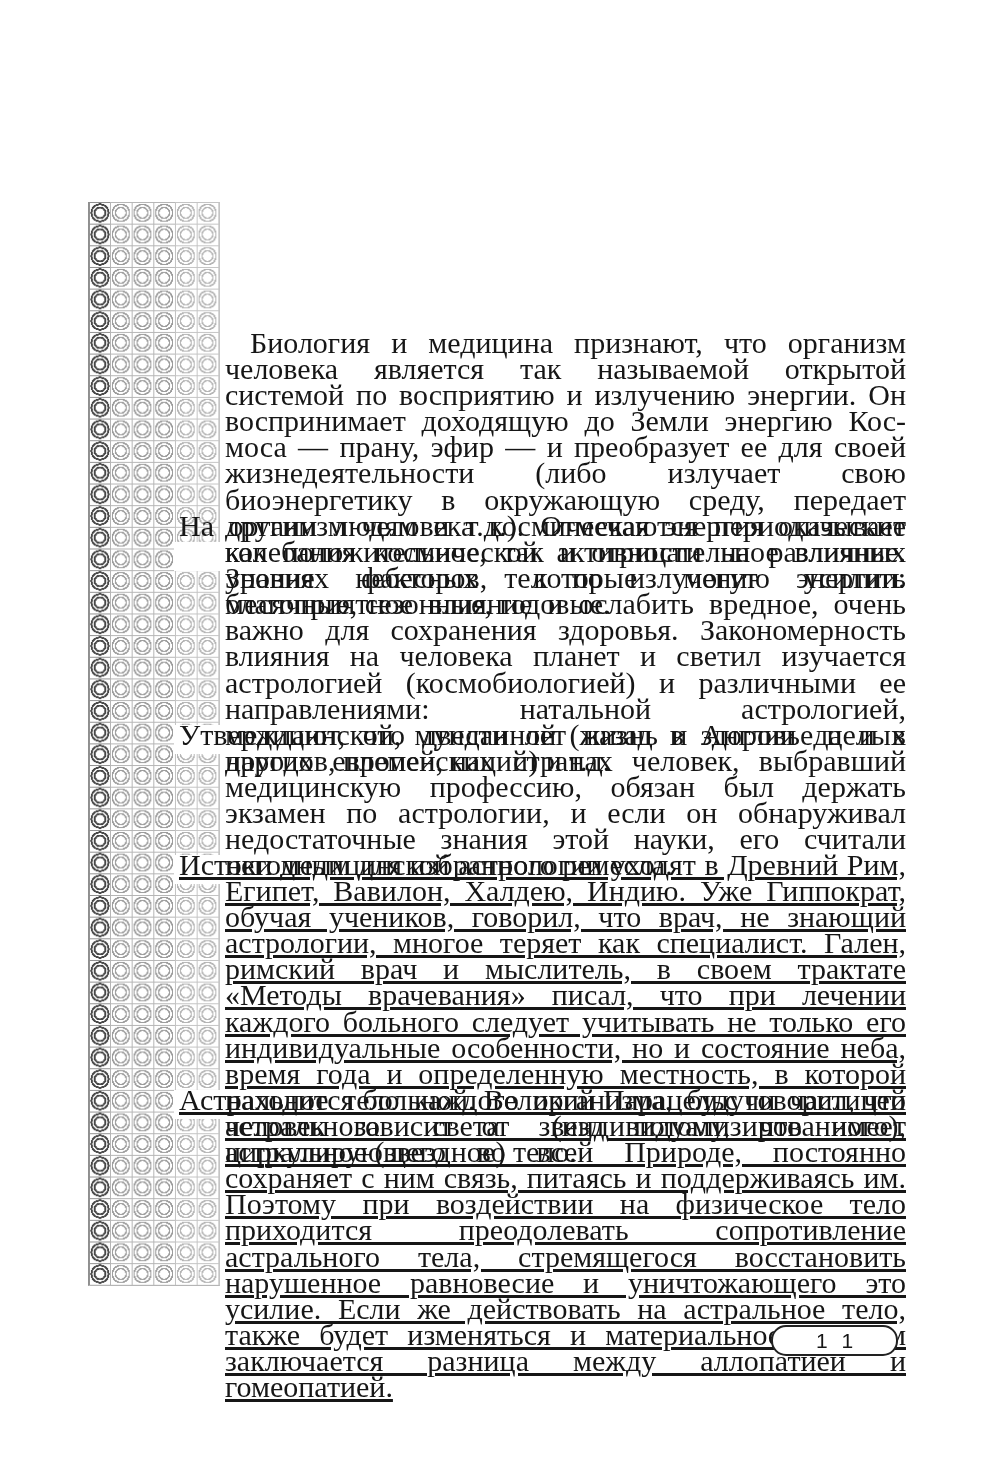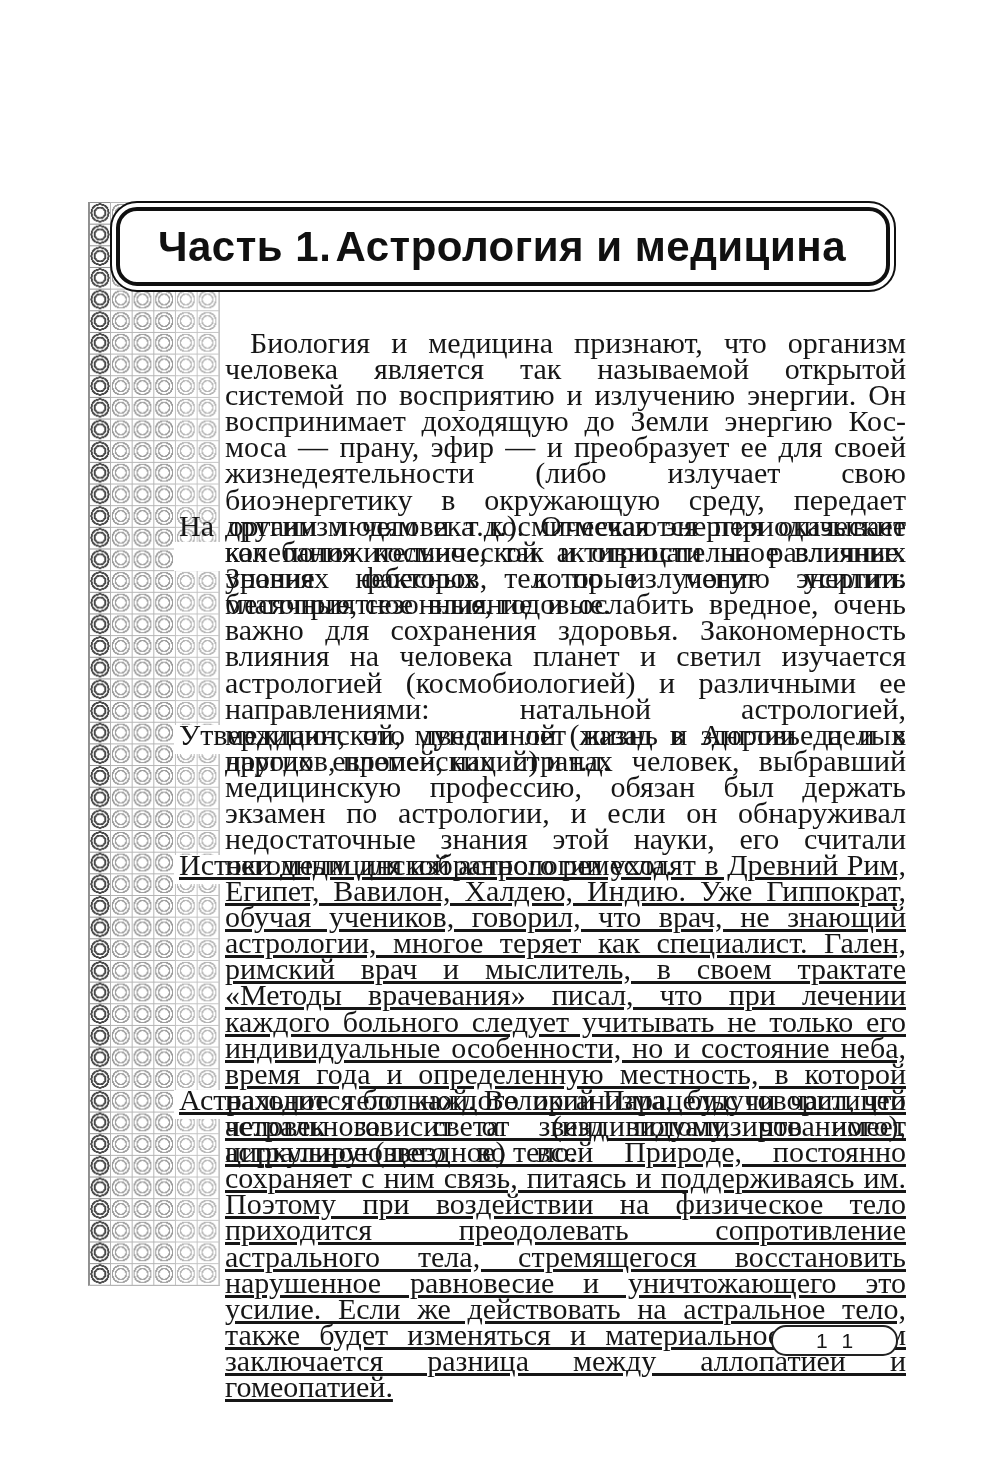--- a/index.html
+++ b/index.html
@@ -146,26 +146,20 @@
 <div class="page">
 
   <div class="orn orn-dark"></div>
   <div class="orn orn-mid"></div>
   <div class="orn orn-light"></div>
   <div class="mask mask-1"></div>
   <div class="mask mask-2"></div>
   <div class="mask mask-3"></div>
   <div class="mask mask-4"></div>
 
-  <div class="title-box">
-    <div class="title-box-inner">
-      <span>Часть 1.</span>
-      <span>Астрология и медицина</span>
-    </div>
-  </div>
 
   <p class="para p-1">Биология и медицина признают, что организм человека являет­ся так называемой открытой системой по восприятию и излучению энергии. Он воспринимает доходящую до Земли энергию Кос­моса — прану, эфир — и преобразует ее для своей жизнедеятель­ности (либо излучает свою биоэнергетику в окружающую среду, передает другим людям и т.д.). Отмечаются периодические колеба­ния космической активности на различных уровнях небесных тел по излучению энергии: месячные, сезонные, годовые.</p>
   <p class="para p-2">На организм человека космическая энергия оказывает как положитель­ное, так и отрицательное влияние. Знание факторов, которые могут усилить благоприятное влияние и ослабить вредное, очень важно для сохранения здоровья. Закономерность влияния на человека планет и светил изучается астрологией (космобиологией) и различными ее направлениями: натальной астрологией, медицинской, мунданной (жизнь и здоровье целых народов, племен, наций) и т.д.</p>
   <p class="para p-3">Утверждают, что двести лет назад в Англии да и в других европейских странах человек, выбравший медицинскую профессию, обязан был держать экзамен по астрологии, и если он обнаруживал недостаточ­ные знания этой науки, его считали негодным для избранного ре­месла.</p>
   <p class="para p-4">Истоки медицинской астрологии уходят в Древний Рим, Египет, Вави­лон, Халдею, Индию. Уже Гиппократ, обучая учеников, говорил, что врач, не знающий астрологии, многое теряет как специалист. Гален, римский врач и мыслитель, в своем трактате «Методы враче­вания» писал, что при лечении каждого больного следует учитывать не только его индивидуальные особенности, но и состояние неба, время года и определенную местность, в которой находится боль­ной. Великий Парацельс говорил, что человек зависит от звезд по­тому, что имеет астральное (звездное) тело.</p>
   <p class="para p-5">Астральное тело каждого организма, будучи частицей астрального света (индивидуализированного), циркулирующего во всей Природе, постоянно сохраняет с ним связь, питаясь и поддерживаясь им. Поэтому при воздействии на физическое тело приходится преодо­левать сопротивление астрального тела, стремящегося восстановить нарушенное равновесие и уничтожающего это усилие. Если же действовать на астральное тело, также будет изменяться и материаль­ное. В этом заключается разница между аллопатией и гомеопатией.</p>
 
   <div class="page-num-box">
     <span class="page-num">1 1</span>
   </div>

